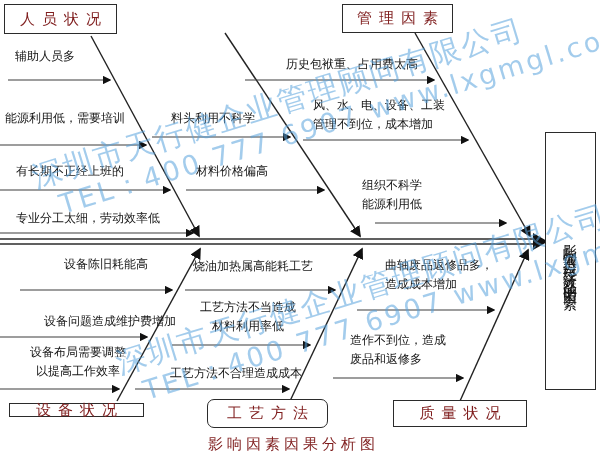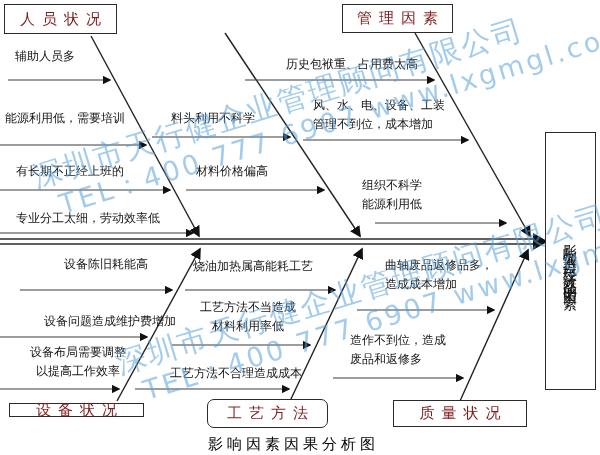--- a/index.html
+++ b/index.html
@@ -21,21 +21,21 @@
   .effectbox span{
     writing-mode:vertical-rl;text-orientation:upright;
     font-size:14px;letter-spacing:4px;color:#111;line-height:1;
   }
   .cause{
     position:absolute;z-index:2;font-size:12px;line-height:1.6;
     white-space:pre-line;color:#151515;
   }
   .cause.center{text-align:center;}
   .dtitle{
-    position:absolute;z-index:2;font-size:15px;letter-spacing:4px;color:#000000;
+    position:absolute;z-index:2;font-size:15px;letter-spacing:4px;color:#7f1d1d;
   }
   .wm{
     position:absolute;z-index:5;transform:rotate(-17deg);transform-origin:left top;
     color:rgba(88,163,221,0.55);white-space:nowrap;pointer-events:none;
     line-height:1.15;
   }
   .wm .wm-company{font-size:30px;letter-spacing:2px;}
   .wm .wm-contact{font-size:27px;letter-spacing:3px;margin-left:18px;}
 </style>
 </head>

